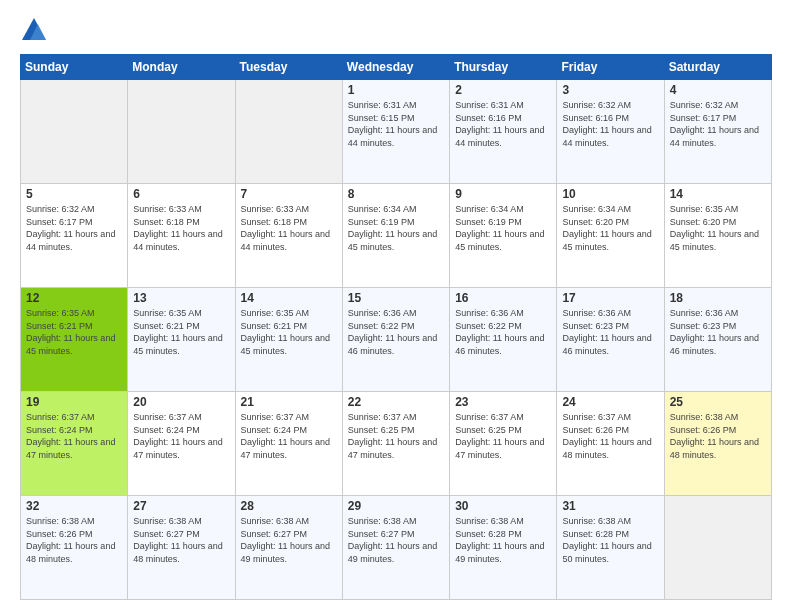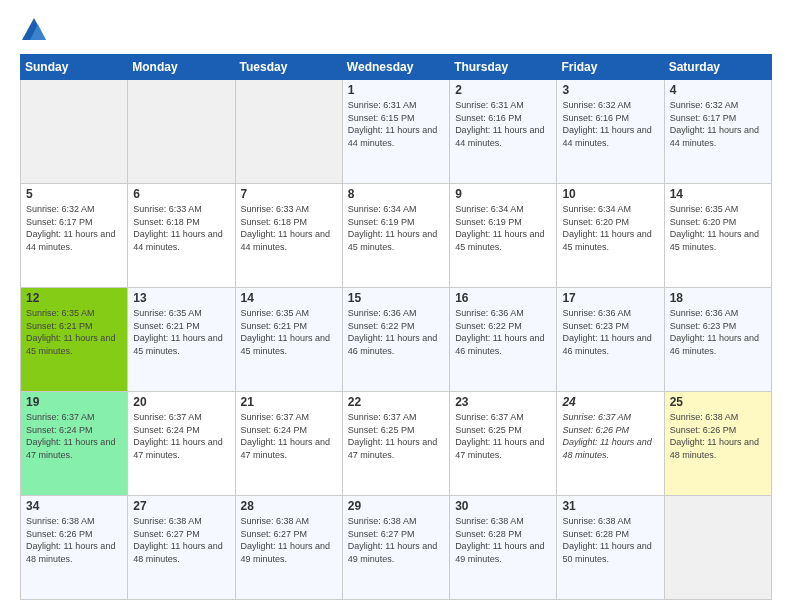--- a/index.html
+++ b/index.html
@@ -254,21 +254,21 @@
 Daylight: 11 hours and 46 minutes.</div>
           </td>
           <td style="background-color: rgb(245, 248, 255);">
             <span class="day-num">18</span>
             <div class="day-info" style="white-space: pre-line;">Sunrise: 6:36 AM
 Sunset: 6:23 PM
 Daylight: 11 hours and 46 minutes.</div>
           </td>
         </tr>
         <tr>
-          <td style="background-color: #86efac; margin-left: 37px;">
+          <td style="background-color: #bef264; margin-left: 37px;">
             <span class="day-num">19</span>
             <div class="day-info" style="white-space: pre-line;">Sunrise: 6:37 AM
 Sunset: 6:24 PM
 Daylight: 11 hours and 47 minutes.</div>
           </td>
           <td style="background-color: rgb(255, 255, 255); margin-left: 8px;">
             <span class="day-num">20</span>
             <div class="day-info" style="white-space: pre-line;">Sunrise: 6:37 AM
 Sunset: 6:24 PM
 Daylight: 11 hours and 47 minutes.</div>
@@ -284,36 +284,36 @@
             <div class="day-info" style="white-space: pre-line;">Sunrise: 6:37 AM
 Sunset: 6:25 PM
 Daylight: 11 hours and 47 minutes.</div>
           </td>
           <td style="background-color: rgb(255, 255, 255);">
             <span class="day-num">23</span>
             <div class="day-info" style="white-space: pre-line;">Sunrise: 6:37 AM
 Sunset: 6:25 PM
 Daylight: 11 hours and 47 minutes.</div>
           </td>
-          <td style="background-color: rgb(255, 255, 255); font-style: italic;">
+          <td style="background-color: rgb(255, 255, 255);">
             <span class="day-num">24</span>
             <div class="day-info" style="white-space: pre-line;">Sunrise: 6:37 AM
 Sunset: 6:26 PM
 Daylight: 11 hours and 48 minutes.</div>
           </td>
           <td style="background-color: #fef9c3;">
             <span class="day-num">25</span>
             <div class="day-info" style="white-space: pre-line;">Sunrise: 6:38 AM
 Sunset: 6:26 PM
 Daylight: 11 hours and 48 minutes.</div>
           </td>
         </tr>
         <tr>
           <td style="background-color: rgb(245, 248, 255);">
-            <span class="day-num">34</span>
+            <span class="day-num">32</span>
             <div class="day-info" style="white-space: pre-line;">Sunrise: 6:38 AM
 Sunset: 6:26 PM
 Daylight: 11 hours and 48 minutes.</div>
           </td>
           <td style="background-color: rgb(245, 248, 255);">
             <span class="day-num">27</span>
             <div class="day-info" style="white-space: pre-line;">Sunrise: 6:38 AM
 Sunset: 6:27 PM
 Daylight: 11 hours and 48 minutes.</div>
           </td>

